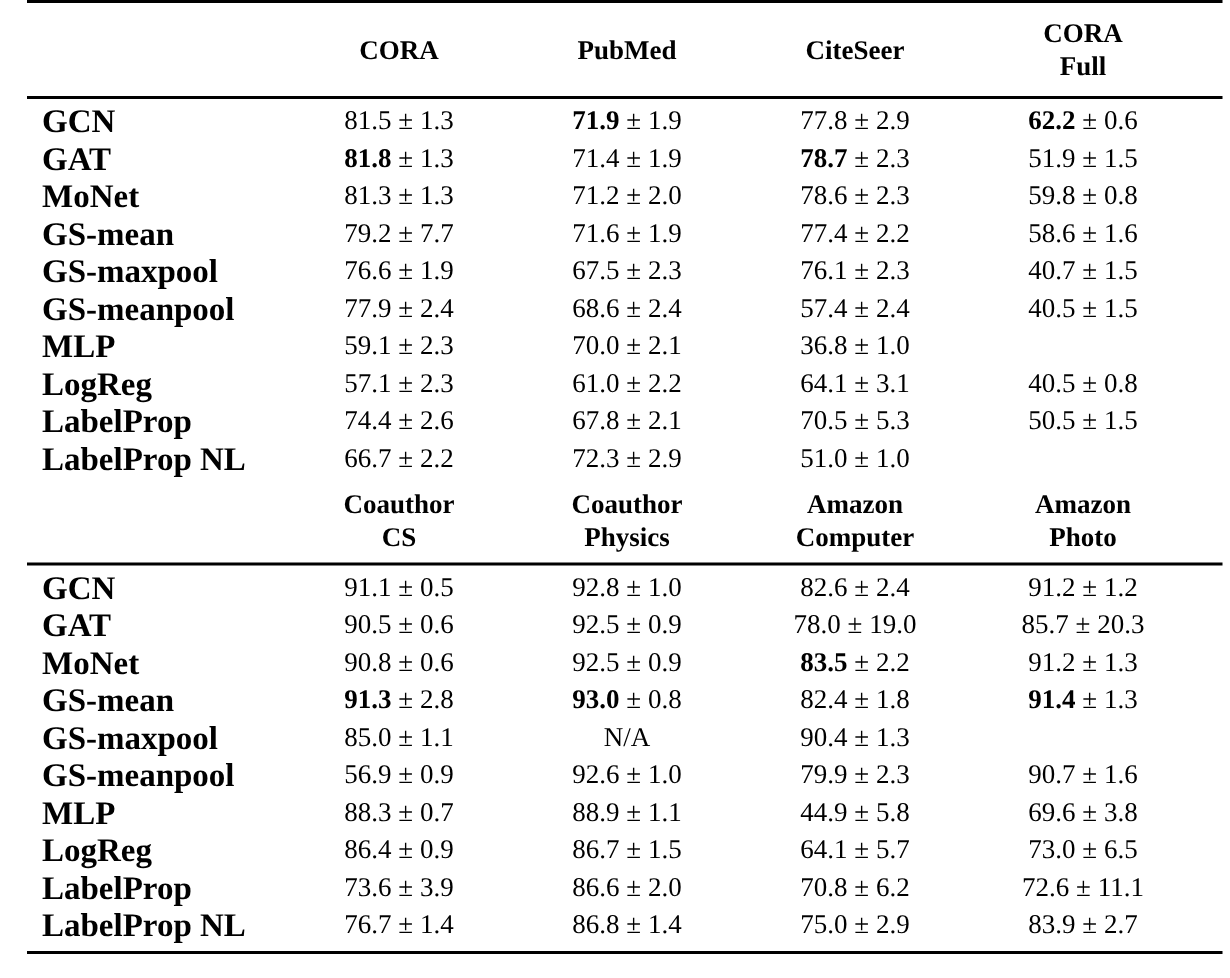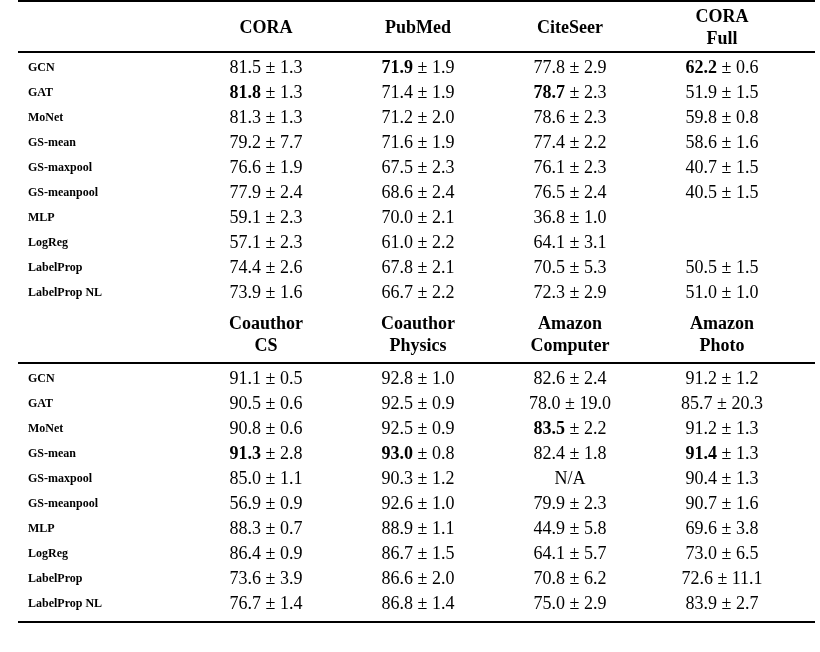--- a/index.html
+++ b/index.html
@@ -5,25 +5,25 @@
   html,body{margin:0;padding:0;}
   body{
     width:820px;height:652px;
     background:#ffffff;color:#000000;
     font-family:"Liberation Serif","DejaVu Serif",serif;
     overflow:hidden;
   }
   .rule{height:2px;background:#000;margin-left:18px;margin-right:5px;}
   .rule.top{margin-top:0;}
   .header-row{display:flex;align-items:center;}
-  .header-row.s1{height:49px;}
+  .header-row.s1{height:62px;}
   .header-row.s2{height:56px;margin-top:1px;}
   .row{display:flex;align-items:center;height:25px;}
   .cell{box-sizing:border-box;}
-  .cell.label{width:190px;padding-left:28px;font-weight:bold;font-size:12px;white-space:nowrap;}
+  .cell.label{width:190px;padding-left:28px;font-weight:bold;font-size:22px;white-space:nowrap;}
   .cell.val{width:152px;text-align:center;font-size:18px;white-space:nowrap;}
   .cell.head{font-weight:bold;line-height:22px;}
   .b{font-weight:bold;}
   .body-block{margin-top:2px;}
   .rule.bottom{margin-top:5px;}
 </style>
 </head>
 <body>
 
 <div class="rule top"></div>
@@ -78,45 +78,45 @@
       <div class="cell label">GS-maxpool</div>
       <div class="cell val"><span>76.6</span><span> ± </span><span>1.9</span></div>
       <div class="cell val"><span>67.5</span><span> ± </span><span>2.3</span></div>
       <div class="cell val"><span>76.1</span><span> ± </span><span>2.3</span></div>
       <div class="cell val"><span>40.7</span><span> ± </span><span>1.5</span></div>
     </div>
     <div class="row">
       <div class="cell label">GS-meanpool</div>
       <div class="cell val"><span>77.9</span><span> ± </span><span>2.4</span></div>
       <div class="cell val"><span>68.6</span><span> ± </span><span>2.4</span></div>
-      <div class="cell val"><span>76.5</span><span> ± </span><span>2.4</span></div>
+      <div class="cell val"><span>57.4</span><span> ± </span><span>2.4</span></div>
       <div class="cell val"><span>40.5</span><span> ± </span><span>1.5</span></div>
     </div>
     <div class="row">
       <div class="cell label">MLP</div>
       <div class="cell val"><span>59.1</span><span> ± </span><span>2.3</span></div>
       <div class="cell val"><span>70.0</span><span> ± </span><span>2.1</span></div>
       <div class="cell val"><span>36.8</span><span> ± </span><span>1.0</span></div>
     </div>
     <div class="row">
       <div class="cell label">LogReg</div>
       <div class="cell val"><span>57.1</span><span> ± </span><span>2.3</span></div>
       <div class="cell val"><span>61.0</span><span> ± </span><span>2.2</span></div>
       <div class="cell val"><span>64.1</span><span> ± </span><span>3.1</span></div>
+      <div class="cell val"><span>40.5</span><span> ± </span><span>0.8</span></div>
     </div>
     <div class="row">
       <div class="cell label">LabelProp</div>
       <div class="cell val"><span>74.4</span><span> ± </span><span>2.6</span></div>
       <div class="cell val"><span>67.8</span><span> ± </span><span>2.1</span></div>
       <div class="cell val"><span>70.5</span><span> ± </span><span>5.3</span></div>
       <div class="cell val"><span>50.5</span><span> ± </span><span>1.5</span></div>
     </div>
     <div class="row">
       <div class="cell label">LabelProp NL</div>
-      <div class="cell val"><span>73.9</span><span> ± </span><span>1.6</span></div>
       <div class="cell val"><span>66.7</span><span> ± </span><span>2.2</span></div>
       <div class="cell val"><span>72.3</span><span> ± </span><span>2.9</span></div>
       <div class="cell val"><span>51.0</span><span> ± </span><span>1.0</span></div>
     </div>
   </div>
 
 <div class="header-row s2">
     <div class="cell label"></div>
     <div class="cell val head">
       <div>Coauthor</div>
@@ -161,21 +161,20 @@
     <div class="row">
       <div class="cell label">GS-mean</div>
       <div class="cell val"><span class="b">91.3</span><span> ± </span><span>2.8</span></div>
       <div class="cell val"><span class="b">93.0</span><span> ± </span><span>0.8</span></div>
       <div class="cell val"><span>82.4</span><span> ± </span><span>1.8</span></div>
       <div class="cell val"><span class="b">91.4</span><span> ± </span><span>1.3</span></div>
     </div>
     <div class="row">
       <div class="cell label">GS-maxpool</div>
       <div class="cell val"><span>85.0</span><span> ± </span><span>1.1</span></div>
-      <div class="cell val"><span>90.3</span><span> ± </span><span>1.2</span></div>
       <div class="cell val">N/A</div>
       <div class="cell val"><span>90.4</span><span> ± </span><span>1.3</span></div>
     </div>
     <div class="row">
       <div class="cell label">GS-meanpool</div>
       <div class="cell val"><span>56.9</span><span> ± </span><span>0.9</span></div>
       <div class="cell val"><span>92.6</span><span> ± </span><span>1.0</span></div>
       <div class="cell val"><span>79.9</span><span> ± </span><span>2.3</span></div>
       <div class="cell val"><span>90.7</span><span> ± </span><span>1.6</span></div>
     </div>

